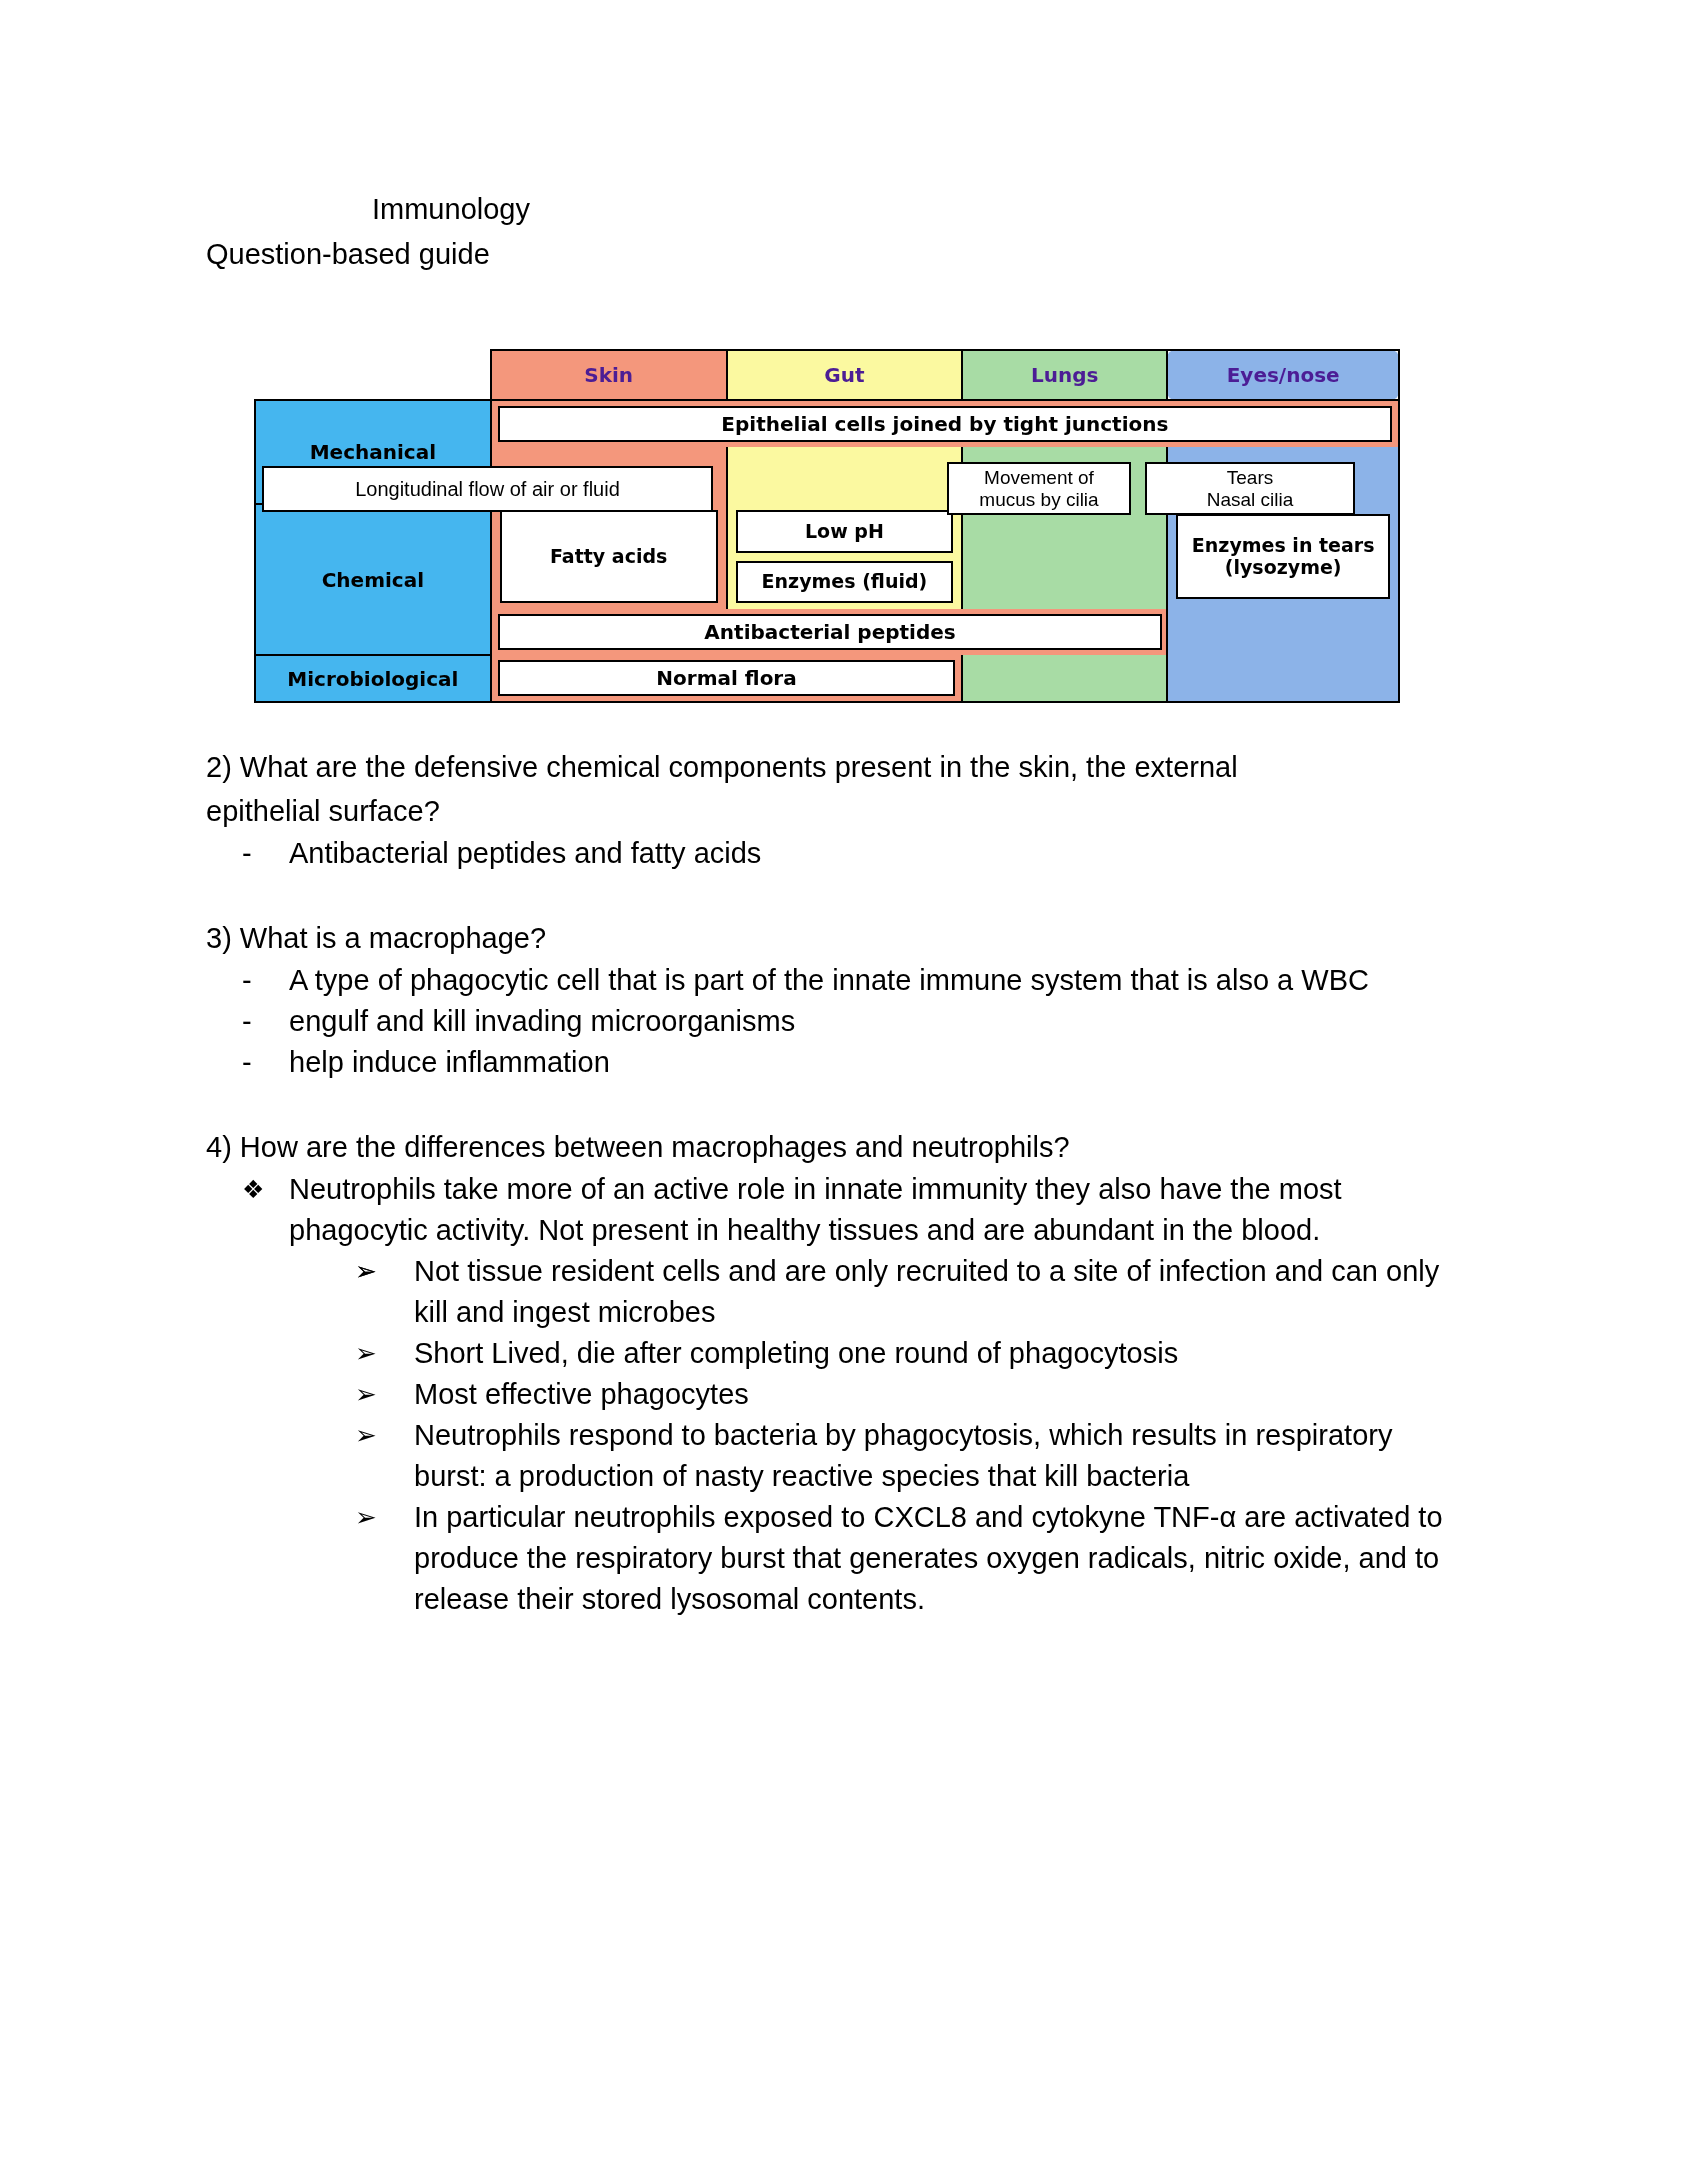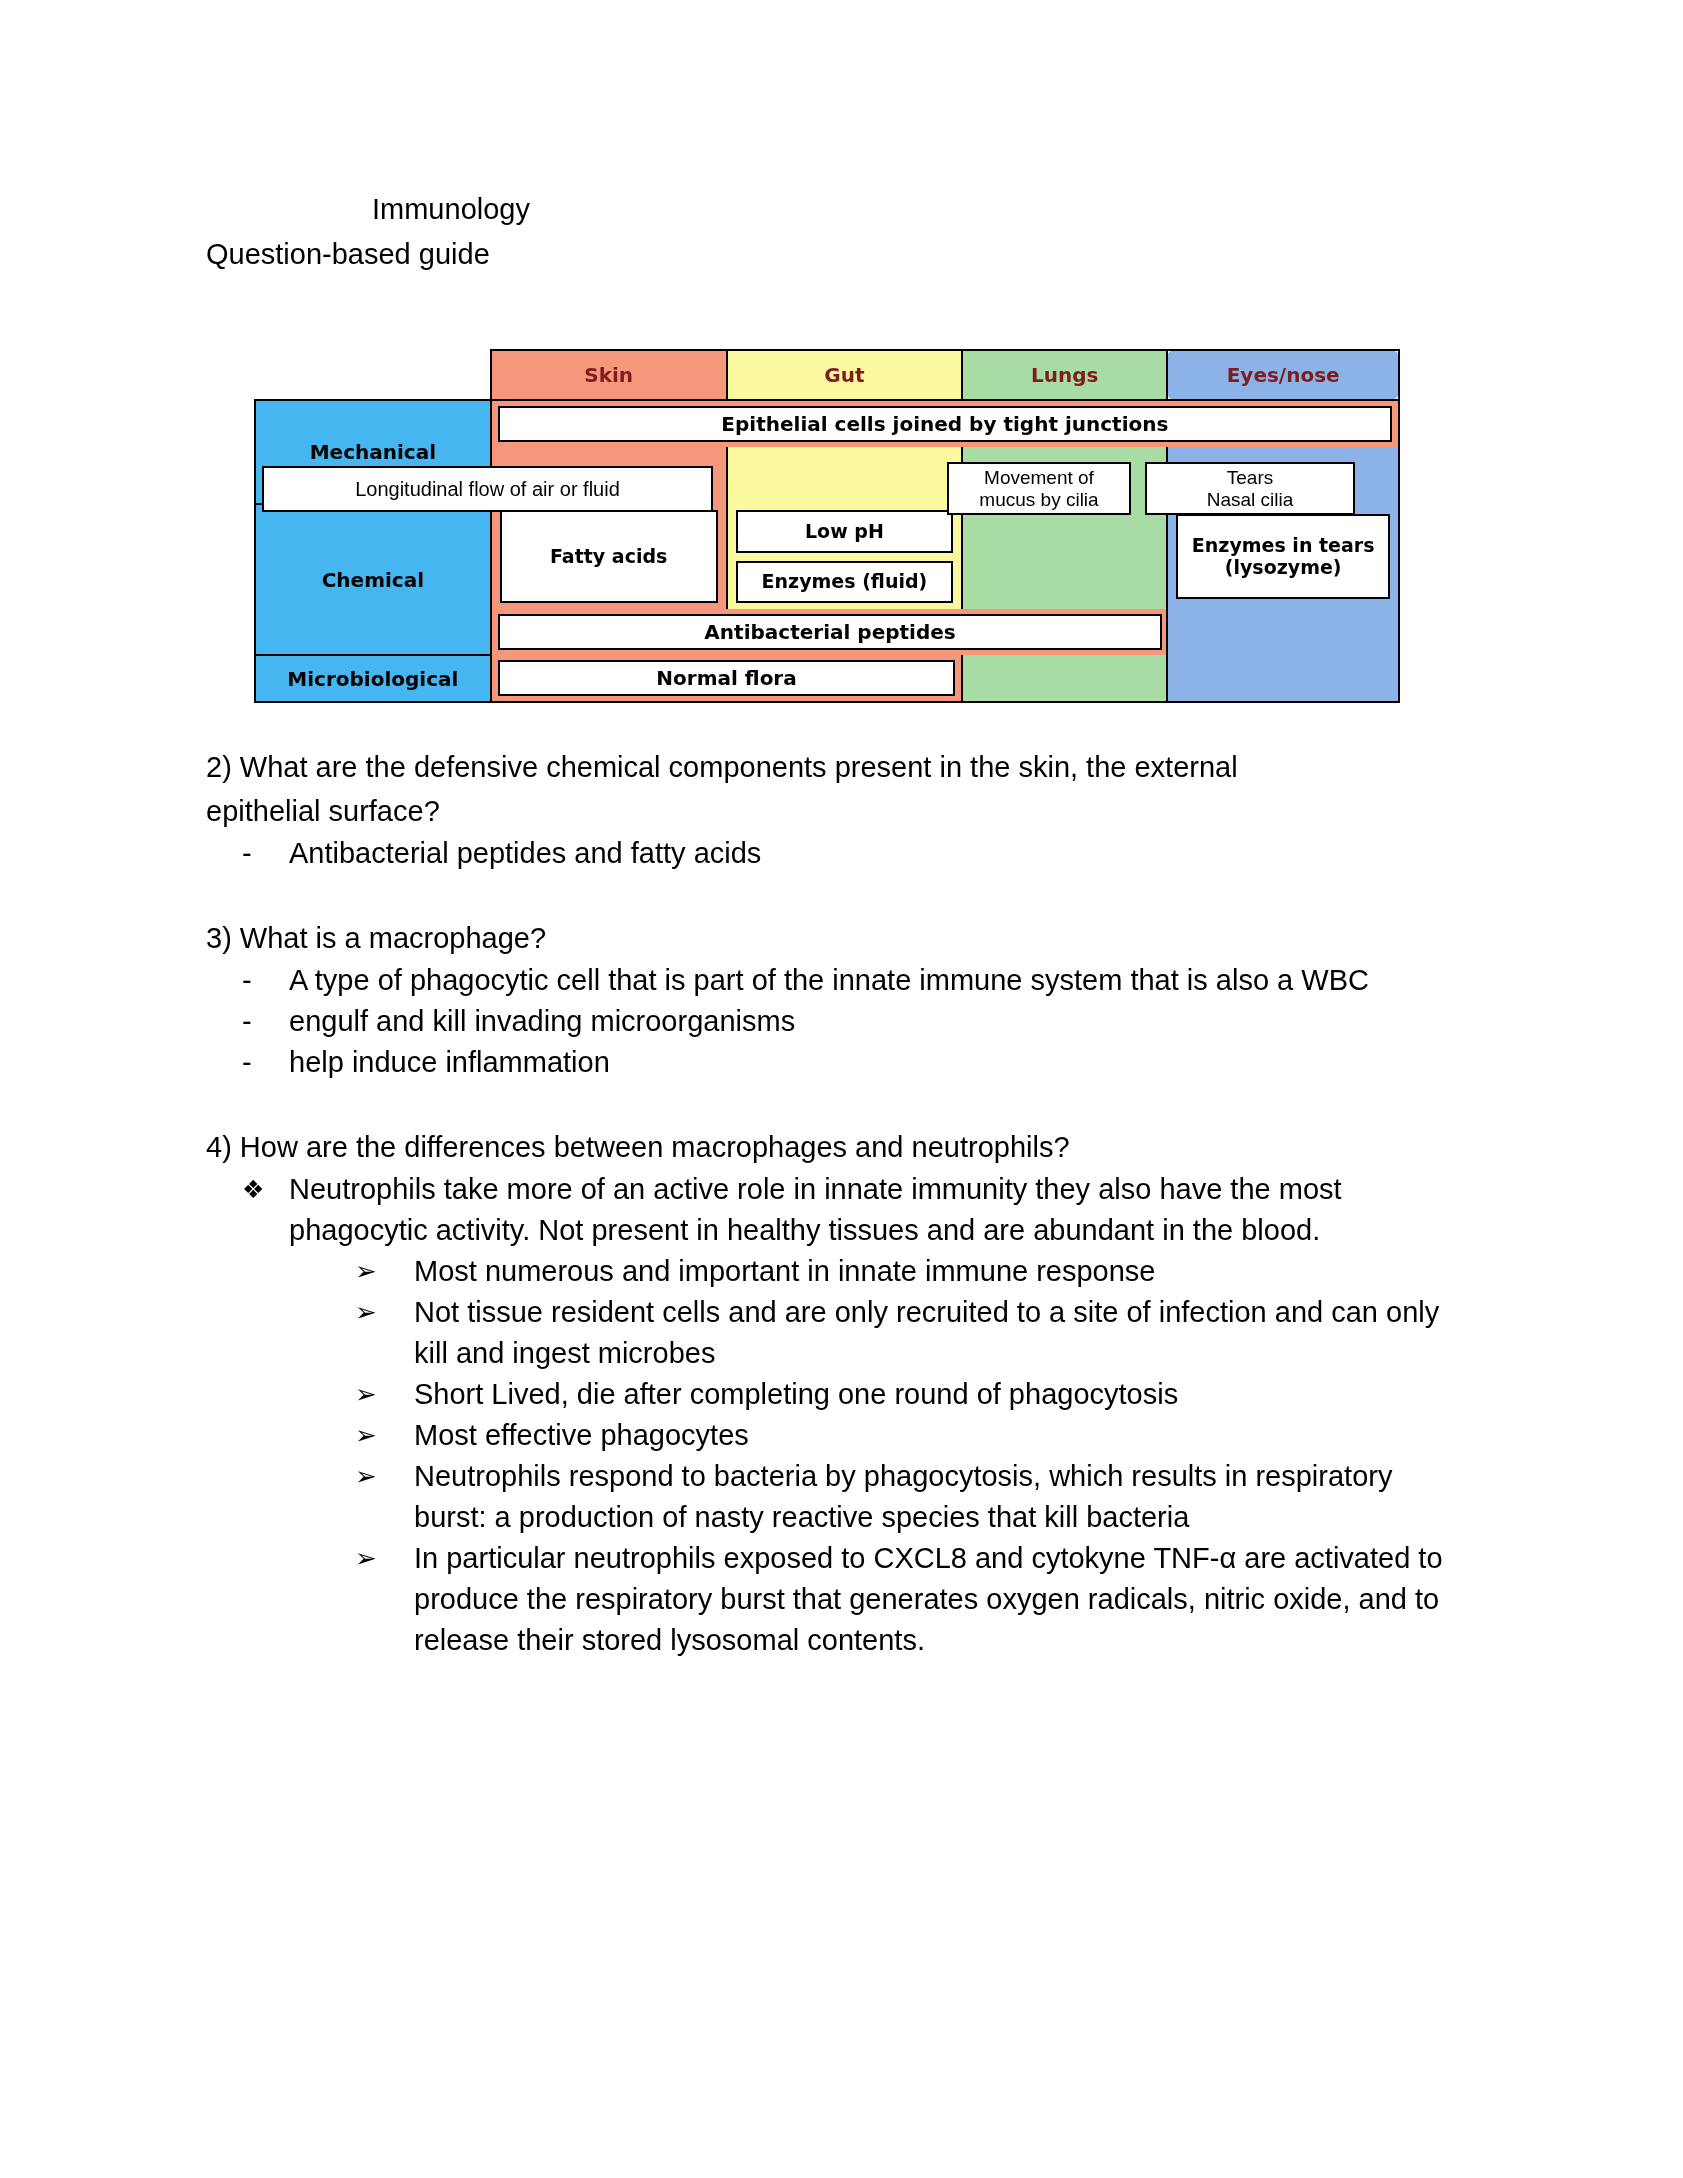--- a/index.html
+++ b/index.html
@@ -132,21 +132,21 @@
     margin: 0;
     vertical-align: middle;
     text-align: center;
   }
 
   
   .hdr-blank { background: #ffffff; border: none; }
   .hdr-cell {
     border: 2px solid #000000;
     height: 48px;
-    color: #7f1d1d;
+    color: #4c1d95;
     font-size: 20px;
   }
   .hdr-skin { background: #f4977c; }
   .hdr-gut  { background: #fbf9a0; }
   .hdr-lung { background: #a8dca5; }
   .hdr-eyes { background: #8cb3e8; border-radius: 8px; }
 
   
   .rowlabel {
     background: #45b6ef;
@@ -337,21 +337,20 @@
       <ul class="diamond-list">
         <li>
           <span class="marker">❖</span>
           <span>Neutrophils take more of an active role in innate immunity they also have the most phagocytic activity. Not present in healthy tissues and are abundant in the blood.</span>
         </li>
       </ul>
 
       <ul class="arrow-list">
         <li>
           <span class="marker">➢</span>
-          <span>Most numerous and important in innate immune response</span>
         </li>
         <li>
           <span class="marker">➢</span>
           <span>Not tissue resident cells and are only recruited to a site of infection and can only kill and ingest microbes</span>
         </li>
         <li>
           <span class="marker">➢</span>
           <span>Short Lived, die after completing one round of phagocytosis</span>
         </li>
         <li>

